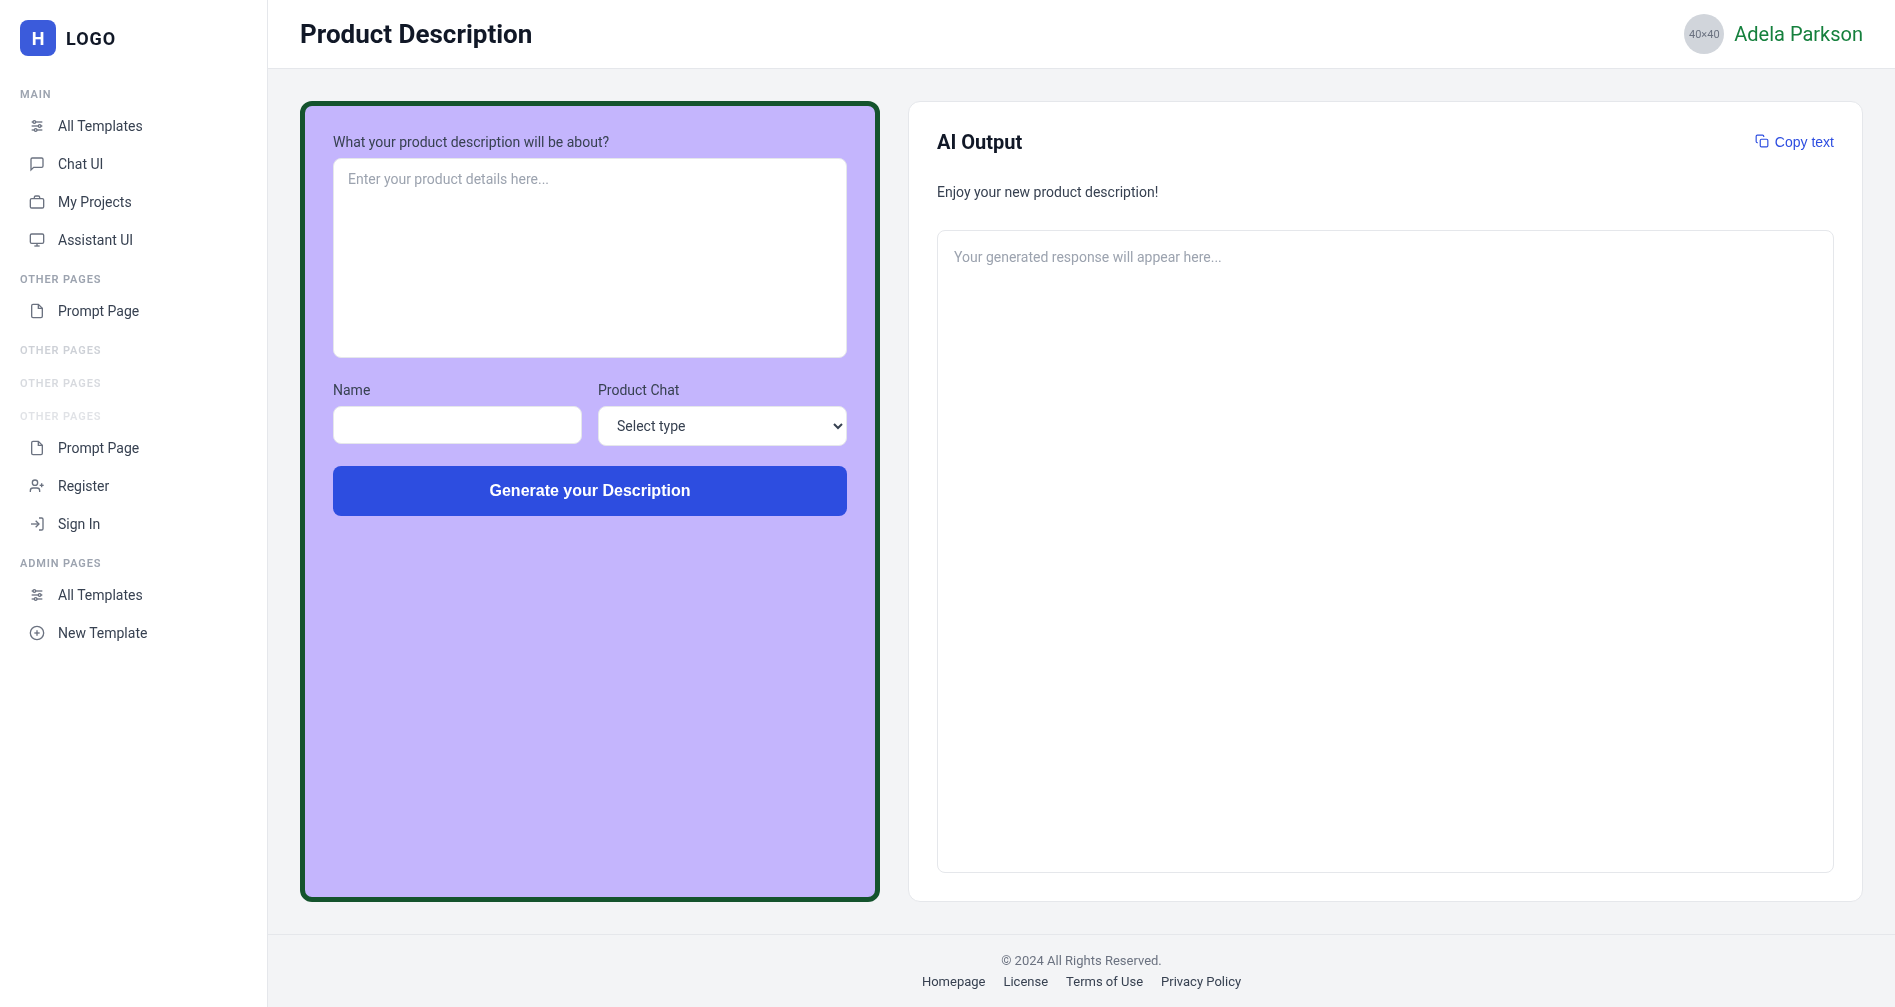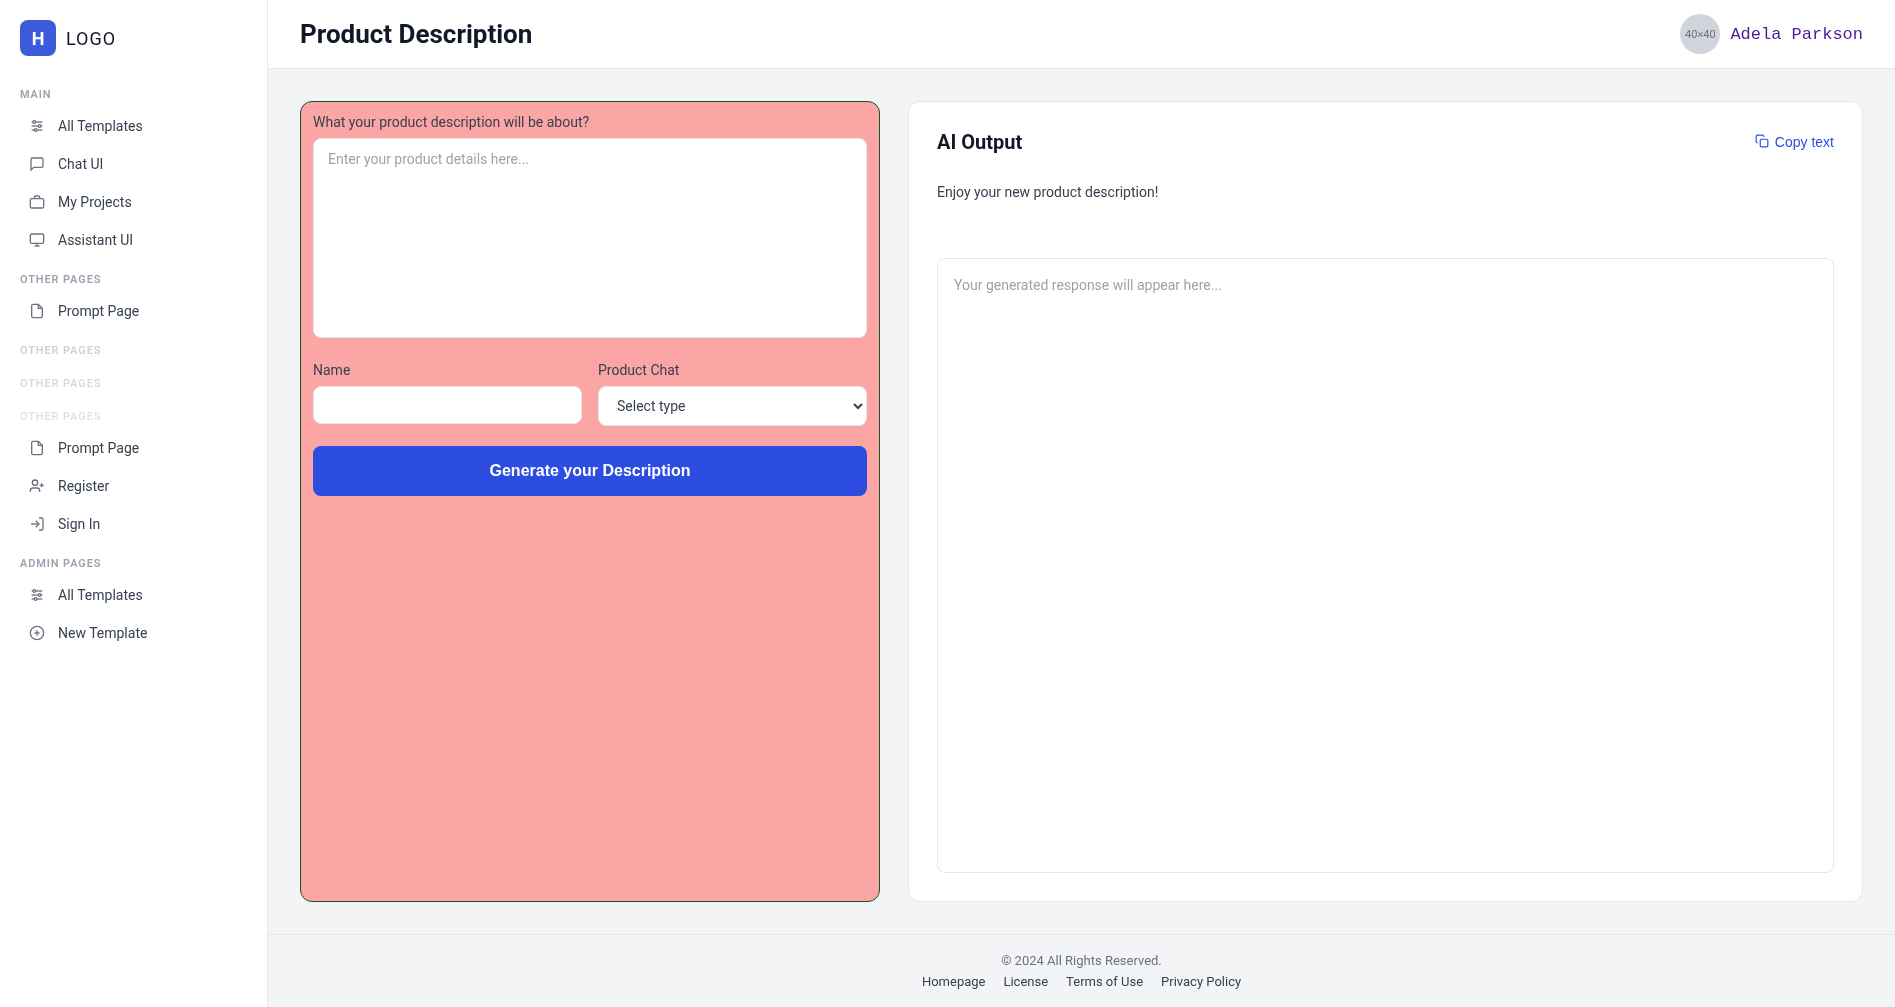--- a/index.html
+++ b/index.html
@@ -29,21 +29,21 @@
     .logo-icon {
       width: 36px; height: 36px;
       background: #3b5bdb;
       border-radius: 8px;
       display: flex; align-items: center; justify-content: center;
       color: #fff;
       font-weight: 700;
       font-size: 18px;
     }
     .logo-text {
-      font-weight: 400;
+      font-weight: 700;
       font-size: 18px;
       letter-spacing: 1px;
       color: #111827;
     }
 
     .nav-section-label {
       font-size: 11px;
       font-weight: 600;
       color: #9ca3af;
       letter-spacing: 0.08em;
@@ -95,39 +95,38 @@
     }
     .avatar {
       width: 40px; height: 40px;
       background: #d1d5db;
       border-radius: 50%;
       display: flex; align-items: center; justify-content: center;
       font-size: 11px;
       color: #6b7280;
     }
     .user-name {
-      font-size: 17px;
-      color: #4c1d95;
-      font-family: Liberation Mono, monospace;
+      font-size: 20px;
+      color: #15803d;
     }
 
     
     .content-area {
       flex: 1;
       padding: 32px;
       display: flex;
       gap: 28px;
     }
 
     
     .left-panel {
-      background: #fca5a5;
+      background: #c4b5fd;
       border-radius: 12px;
-      border: 1px solid #14532d;
-      padding: 12px;
+      border: 5px solid #14532d;
+      padding: 28px;
       flex: 1;
       max-width: 580px;
       display: flex;
       flex-direction: column;
       gap: 20px;
     }
 
     .field-label {
       font-size: 14px;
       color: #374151;
@@ -235,21 +234,20 @@
       font-size: 14px;
       color: #374151;
     }
 
     .output-box {
       border: 1px solid #e5e7eb;
       border-radius: 8px;
       padding: 16px;
       min-height: 120px;
       flex: 1;
-      margin-top: 28px;
     }
     .output-placeholder {
       color: #9ca3af;
       font-size: 14px;
     }
 
     
     .footer {
       background: #f3f4f6;
       padding: 18px 32px;

